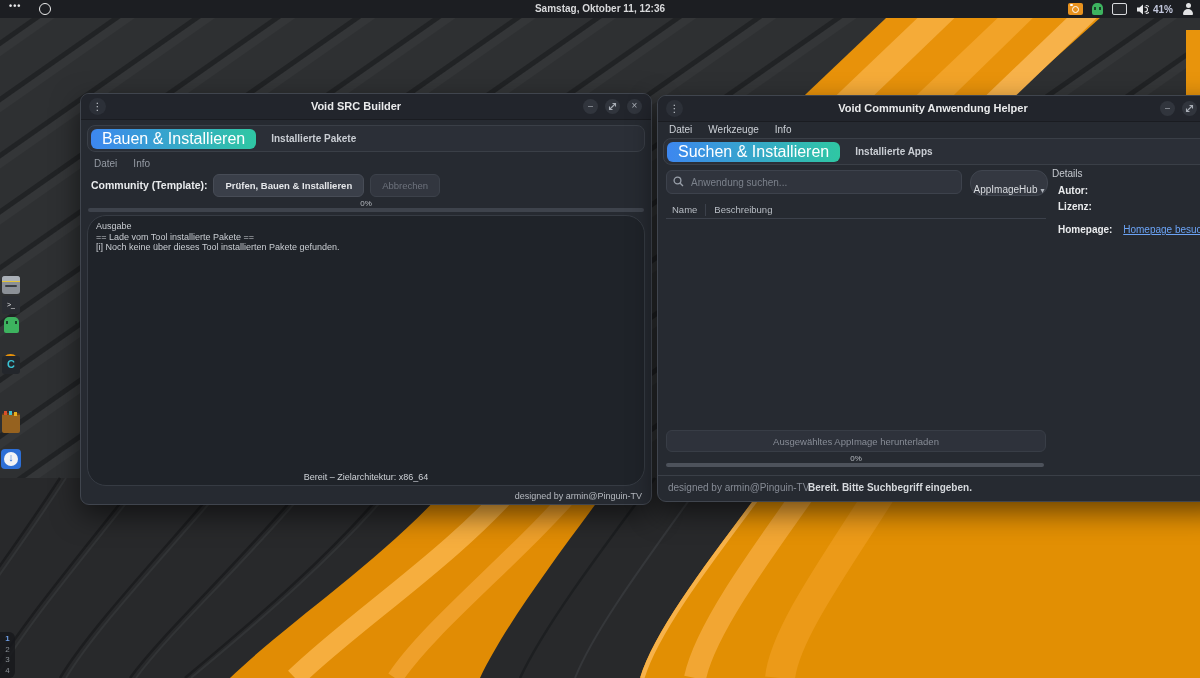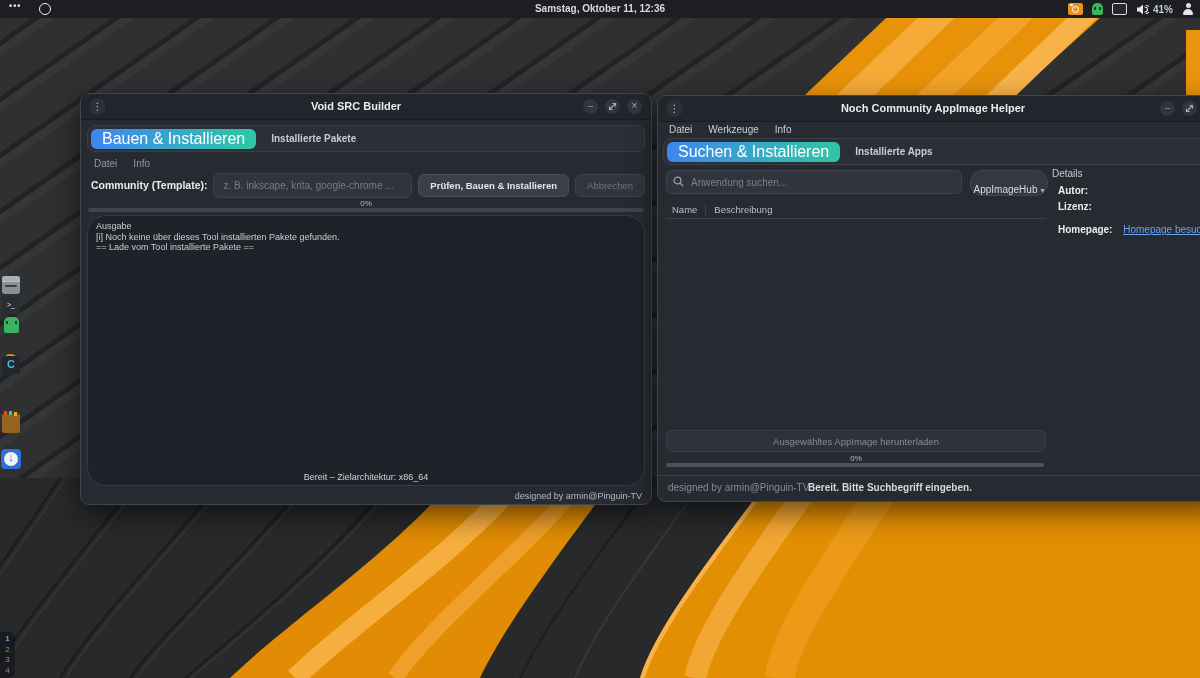--- a/index.html
+++ b/index.html
@@ -249,42 +249,41 @@
       <span class="tab-plain">Installierte Pakete</span>
     </div>
 
     <div class="menurow src-menu">
       <span class="mitem">Datei</span>
       <span class="mitem">Info</span>
     </div>
 
     <div class="src-form">
       <label>Community (Template):</label>
-      <input type="text" placeholder="z. B. inkscape, krita, google-chrome ..." style="">
       <span class="btn">Prüfen, Bauen &amp; Installieren</span>
       <span class="btn btn-disabled">Abbrechen</span>
     </div>
 
     <div class="prog-label src-prog-label">0%</div>
     <div class="prog-bar src-prog-bar"></div>
 
     <div class="output">
       <div>Ausgabe</div>
+      <div>== Lade vom Tool installierte Pakete ==</div>
       <div>[i] Noch keine über dieses Tool installierten Pakete gefunden.</div>
-      <div>== Lade vom Tool installierte Pakete ==</div>
     </div>
 
     <div class="src-status">Bereit – Zielarchitektur: x86_64</div>
     <div class="credit">designed by armin@Pinguin-TV</div>
   </div>
 
   <div class="window win-helper">
     <div class="titlebar">
       <span class="menu-btn"></span>
-      <div class="win-title">Noch Community AppImage Helper</div>
+      <div class="win-title">Void Community Anwendung Helper</div>
       <div class="controls">
         <span class="ctl ctl-min"></span>
         <span class="ctl ctl-max"><svg width="9" height="9" viewBox="0 0 9 9">
               <path d="M1.5,7.5 L7.5,1.5 M4.5,1.5 h3 v3 M1.5,4.5 v3 h3" stroke="#a9aeb6" stroke-width="1.1" fill="none"></path>
             </svg></span>
         <span class="ctl ctl-close"></span>
       </div>
     </div>
 
     <div class="menurow hlp-menu">

